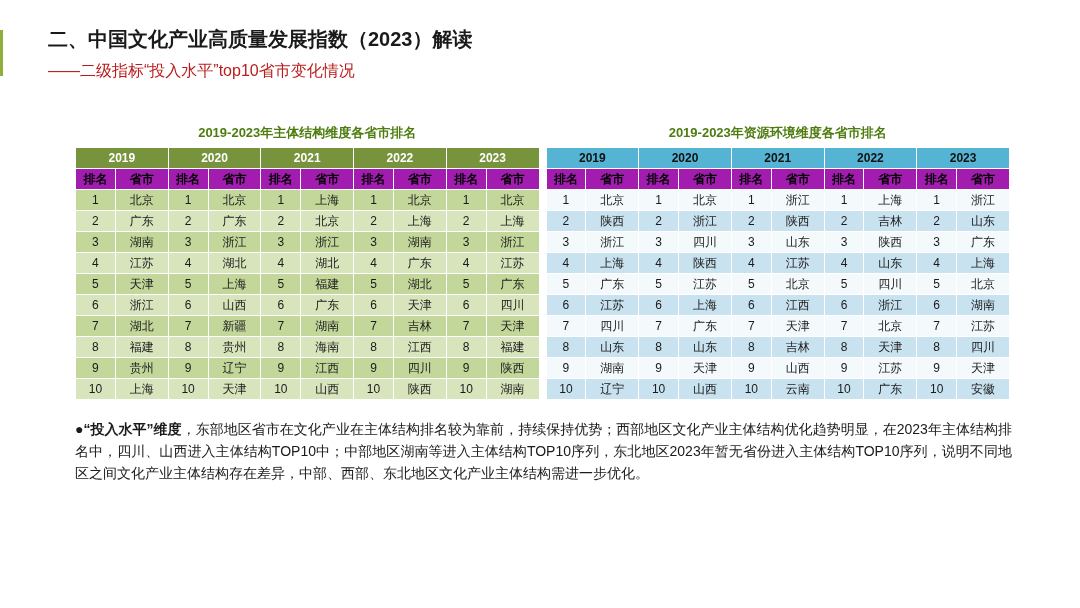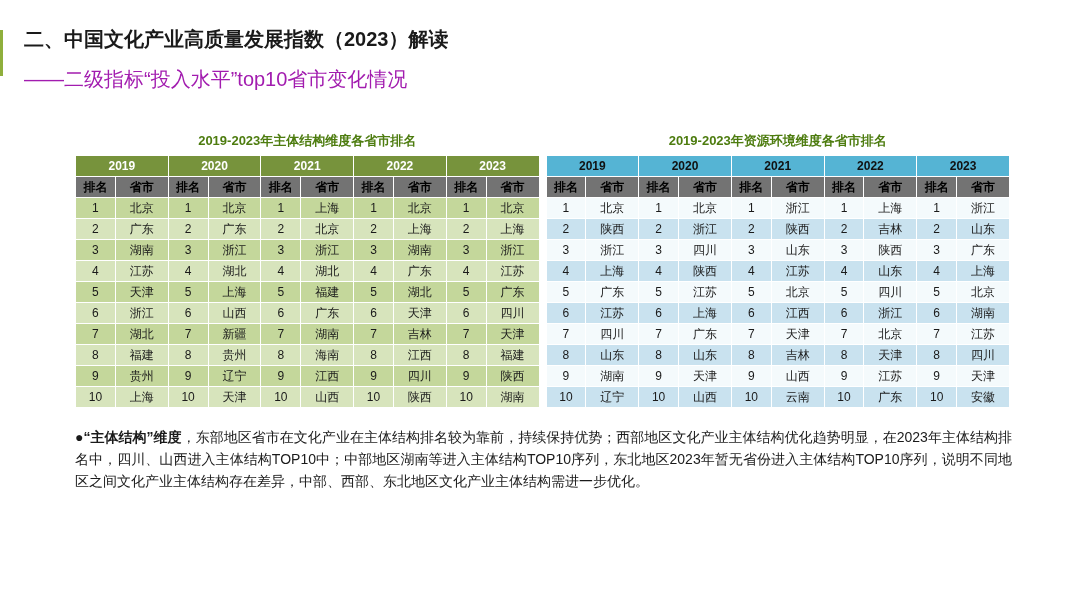--- a/index.html
+++ b/index.html
@@ -9,44 +9,44 @@
     font-family: "Liberation Sans", "DejaVu Sans", sans-serif;
     position: relative;
     overflow: hidden;
     color: #1a1a1a;
   }
   .accent-bar {
     position: absolute; left: 0; top: 30px;
     width: 3px; height: 46px;
     background: #8FAF3C;
   }
-  .header { padding: 26px 0 0 24px; }
+  .header { padding: 26px 0 0 48px; }
   .title { font-size: 20px; font-weight: bold; color: #1a1a1a; line-height: 26px; }
-  .subtitle { font-size: 20px; color: #a21caf; line-height: 22px; margin-top: 16px; }
+  .subtitle { font-size: 16px; color: #b91c1c; line-height: 22px; margin-top: 8px; }
 
   .tables-wrap {
     display: flex; gap: 6px;
     margin: 42px 70px 0 75px;
   }
   .table-block { flex: 1; }
   .table-title {
     text-align: center; font-weight: bold; font-size: 13px;
     color: #4d7c0f; margin-bottom: 5px;
   }
   table.rank-table {
     width: 100%; border-collapse: collapse; table-layout: fixed;
     font-size: 12px;
   }
   .rank-table th, .rank-table td {
     border: 1px solid #ffffff;
     text-align: center; vertical-align: middle;
     height: 20px; padding: 0; overflow: hidden; white-space: nowrap;
   }
   .rank-table thead tr.year-row th { font-weight: bold; }
-  .rank-table thead tr.sub-row th { background: #737373; color: #000; font-weight: bold; }
+  .rank-table thead tr.sub-row th { background: #a21caf; color: #000; font-weight: bold; }
   
   .rank-table.green .year-row th { background: #77933C; color: #ffffff; }
   .rank-table.green tbody tr:nth-child(odd)  td { background: #C4D79B; }
   .rank-table.green tbody tr:nth-child(even) td { background: #D7E4BC; }
   
   .rank-table.blue .year-row th { background: #55B4D4; color: #111111; }
   .rank-table.blue tbody tr:nth-child(odd)  td { background: #F4FAFC; }
   .rank-table.blue tbody tr:nth-child(even) td { background: #C9E2EF; }
 
   .notes { margin: 18px 68px 0 75px; font-size: 14px; line-height: 22px; color: #1a1a1a; }
@@ -382,15 +382,15 @@
               <td>广东</td>
               <td>10</td>
               <td>安徽</td>
             </tr>
           </tbody>
       </table>
     </div>
   </div>
 
   <div class="notes">
-    <p class="note"><span class="lead">●“主体结构”维度</span><span>，东部地区省市在文化产业在主体结构排名较为靠前，持续保持优势；西部地区文化产业主体结构优化趋势明显，在2023年主体结构排名中，四川、山西进入主体结构TOP10中；中部地区湖南等进入主体结构TOP10序列，东北地区2023年暂无省份进入主体结构TOP10序列，说明不同地区之间文化产业主体结构存在差异，中部、西部、东北地区文化产业主体结构需进一步优化。</span></p>
+    <p class="note"><span class="lead">●“投入水平”维度</span><span>，东部地区省市在文化产业在主体结构排名较为靠前，持续保持优势；西部地区文化产业主体结构优化趋势明显，在2023年主体结构排名中，四川、山西进入主体结构TOP10中；中部地区湖南等进入主体结构TOP10序列，东北地区2023年暂无省份进入主体结构TOP10序列，说明不同地区之间文化产业主体结构存在差异，中部、西部、东北地区文化产业主体结构需进一步优化。</span></p>
   </div>
 </div>
 
 </body></html>

